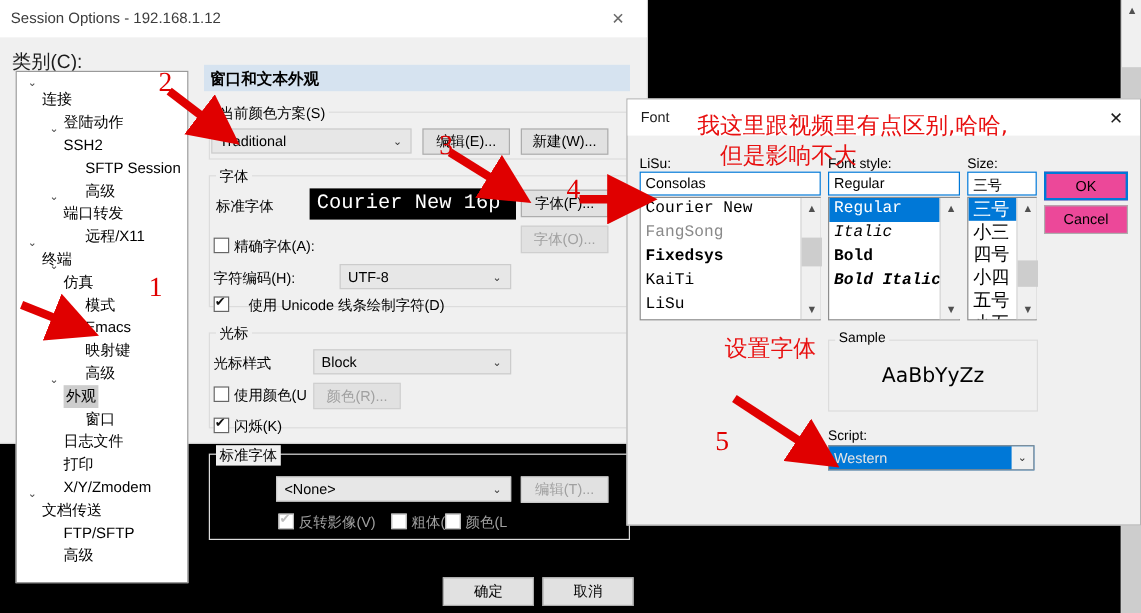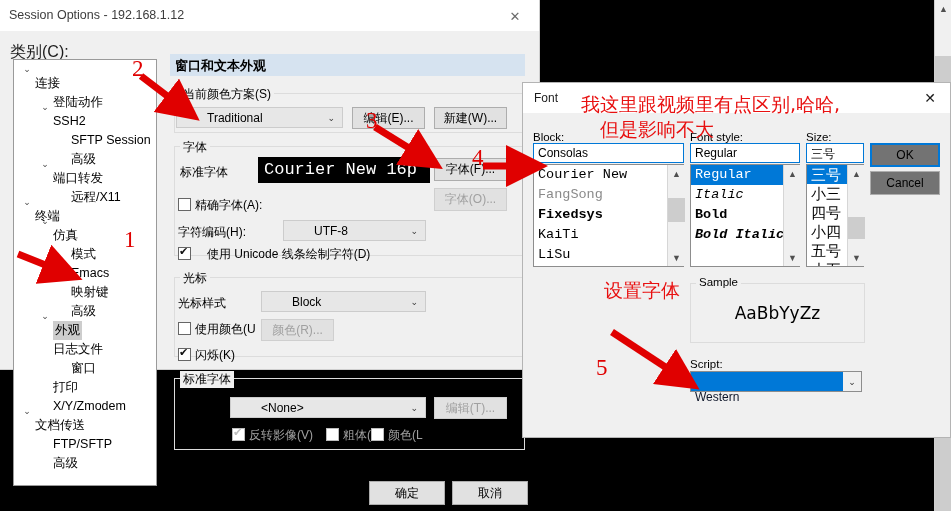--- a/index.html
+++ b/index.html
@@ -97,21 +97,21 @@
     font-size: 12px; color: #000;
   }
 
   .lbl-static { position: absolute; font-size: 12px; color: #000; white-space: nowrap; }
   .lbl-dim { color: #a0a0a0; }
 
   .combo {
     position: absolute; background: #e7e7e7; border: 1px solid #cccccc;
     font-size: 12px; color: #000;
   }
-  .combo .val { position: absolute; left: 6px; top: 3px; margin-left: 24px; }
+  .combo .val { position: absolute; left: 6px; top: 3px; }
   .combo .arrow {
     position: absolute; right: 7px; top: 5px;
     font-size: 9px; color: #3a3a3a;
   }
 
   .btn {
     position: absolute; background: #e1e1e1; border: 1px solid #adadad;
     font-size: 12px; color: #000; text-align: center;
     display: flex; align-items: center; justify-content: center;
   }
@@ -177,21 +177,21 @@
   }
   .fd-sb .ar {
     position: absolute; left: 0; width: 17px; height: 17px;
     display: flex; align-items: center; justify-content: center;
     font-size: 9px; color: #505050;
   }
   .fd-sb .thumb { position: absolute; left: 0; width: 17px; background: #cdcdcd; }
 
   .fd-btn {
     position: absolute; width: 70px; height: 24px;
-    background: #737373; border: 1px solid #adadad;
+    background: #ec4899; border: 1px solid #adadad;
     font-size: 12px; display: flex; align-items: center; justify-content: center;
   }
   .fd-btn.primary { border: 2px solid #0078d7; }
 
   .sample-box {
     position: absolute; left: 690px; top: 283px; width: 175px; height: 60px;
     border: 1px solid #dcdcdc;
   }
   .sample-lbl {
     position: absolute; left: 696px; top: 276px;
@@ -200,21 +200,21 @@
   .sample-text {
     position: absolute; left: 690px; top: 303px; width: 175px;
     text-align: center; font-size: 17px; color: #000;
     font-family: "DejaVu Sans", sans-serif;
   }
   .script-combo {
     position: absolute; left: 690px; top: 371px; width: 172px; height: 21px;
     background: #0078d7; border: 1px solid #8d8d8d;
   }
   .script-combo .val {
-    position: absolute; left: 4px; top: 18px; font-size: 12px; color: #0f172a;
+    position: absolute; left: 4px; top: 3px; font-size: 12px; color: #e5e5e5;
   }
   .script-combo .arrow-box {
     position: absolute; right: 0; top: 0; width: 18px; height: 19px;
     background: #f0f0f0; display: flex; align-items: center; justify-content: center;
     font-size: 9px; color: #333;
   }
 
   
   .anno-num {
     position: absolute; color: #e00000; font-size: 23px;
@@ -298,26 +298,26 @@
         </div>
         <div class="tree-item">
           <span class="chev" style="left: 42px;"></span>
           <span class="lbl" style="left: 57px;">高级</span>
         </div>
         <div class="tree-item sel">
           <span class="chev" style="left: 24px;">⌄</span>
           <span class="lbl" style="left: 39px;">外观</span>
         </div>
         <div class="tree-item">
+          <span class="chev" style="left: 42px;"></span>
+          <span class="lbl" style="left: 57px;">窗口</span>
+        </div>
+        <div class="tree-item">
           <span class="chev" style="left: 24px;"></span>
           <span class="lbl" style="left: 39px;">日志文件</span>
-        </div>
-        <div class="tree-item">
-          <span class="chev" style="left: 42px;"></span>
-          <span class="lbl" style="left: 57px;">窗口</span>
         </div>
         <div class="tree-item">
           <span class="chev" style="left: 24px;"></span>
           <span class="lbl" style="left: 39px; font-family: Liberation Serif, serif;">打印</span>
         </div>
         <div class="tree-item">
           <span class="chev" style="left: 24px;"></span>
           <span class="lbl" style="left: 39px;">X/Y/Zmodem</span>
         </div>
         <div class="tree-item">
@@ -402,21 +402,21 @@
     <div class="sess-btn" style="left:452px; top:481px;">取消</div>
   </div>
 
   <div class="font-dlg">
     <div class="fd-titlebar">
       <div class="fd-title">Font</div>
       <div class="fd-close">✕</div>
     </div>
   </div>
 
-  <div class="fd-lbl" style="left:533px; top:131px;">Block:</div>
+  <div class="fd-lbl" style="left:533px; top:131px;">LiSu:</div>
   <div class="fd-input" style="left:533px; top:143px; width:151px; height:20px;">Consolas</div>
   <div class="fd-list" style="left:533px; top:164px; width:151px; height:103px;" id="font-list">
       <div class="row" style="font-family: &quot;Liberation Mono&quot;, &quot;DejaVu Sans Mono&quot;, monospace;">Courier New</div>
       <div class="row" style="font-family: &quot;Liberation Mono&quot;, &quot;DejaVu Sans Mono&quot;, monospace; color: rgb(138, 138, 138);">FangSong</div>
       <div class="row" style="font-family: &quot;Liberation Mono&quot;, &quot;DejaVu Sans Mono&quot;, monospace; font-weight: bold;">Fixedsys</div>
       <div class="row" style="font-family: &quot;Liberation Mono&quot;, &quot;DejaVu Sans Mono&quot;, monospace;">KaiTi</div>
       <div class="row" style="font-family: &quot;Liberation Mono&quot;, &quot;DejaVu Sans Mono&quot;, monospace;">LiSu</div>
     </div>
   <div class="fd-sb" style="left:667px; top:165px; width:17px; height:101px;">
     <div class="ar" style="top:0;">▲</div>

